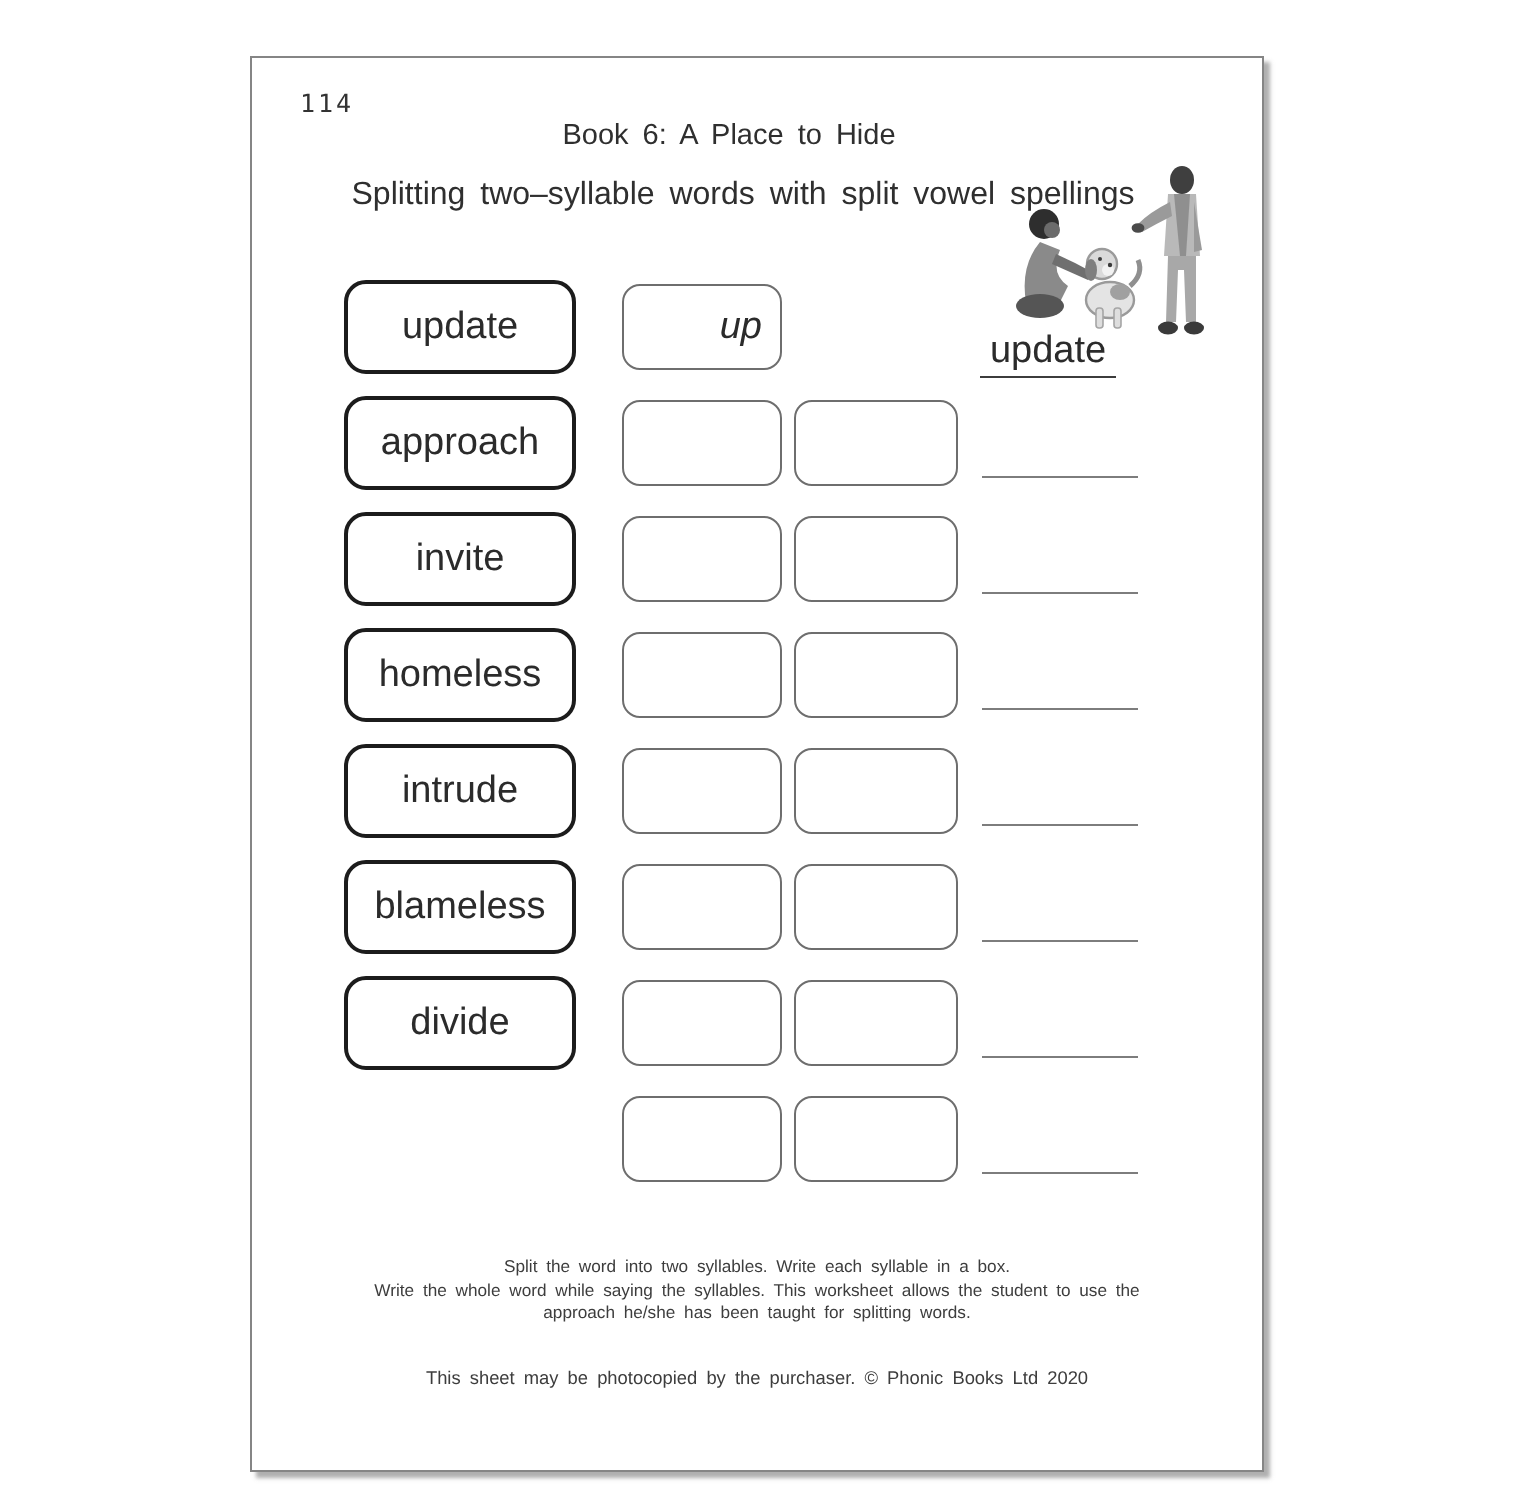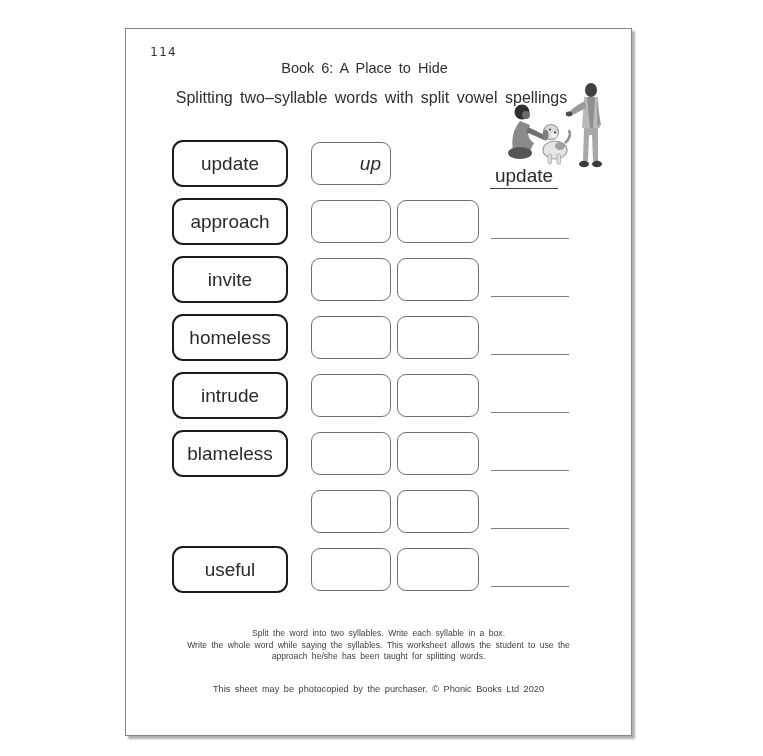--- a/index.html
+++ b/index.html
@@ -144,27 +144,27 @@
       </div>
 
       <div class="row">
         <div class="word-box">blameless</div>
         <div class="syl-box syl-a"></div>
         <div class="syl-box syl-b"></div>
         <div class="answer-line"></div>
       </div>
 
       <div class="row">
+        <div class="word-box">divide</div>
         <div class="syl-box syl-a"></div>
         <div class="syl-box syl-b"></div>
         <div class="answer-line"></div>
       </div>
 
       <div class="row">
-        <div class="word-box">useful</div>
         <div class="syl-box syl-a"></div>
         <div class="syl-box syl-b"></div>
         <div class="answer-line"></div>
       </div>
 
     </div>
 
     <div class="instructions">
       <div>Split the word into two syllables. Write each syllable in a box.</div>
       <div>Write the whole word while saying the syllables. This worksheet allows the student to use the</div>

